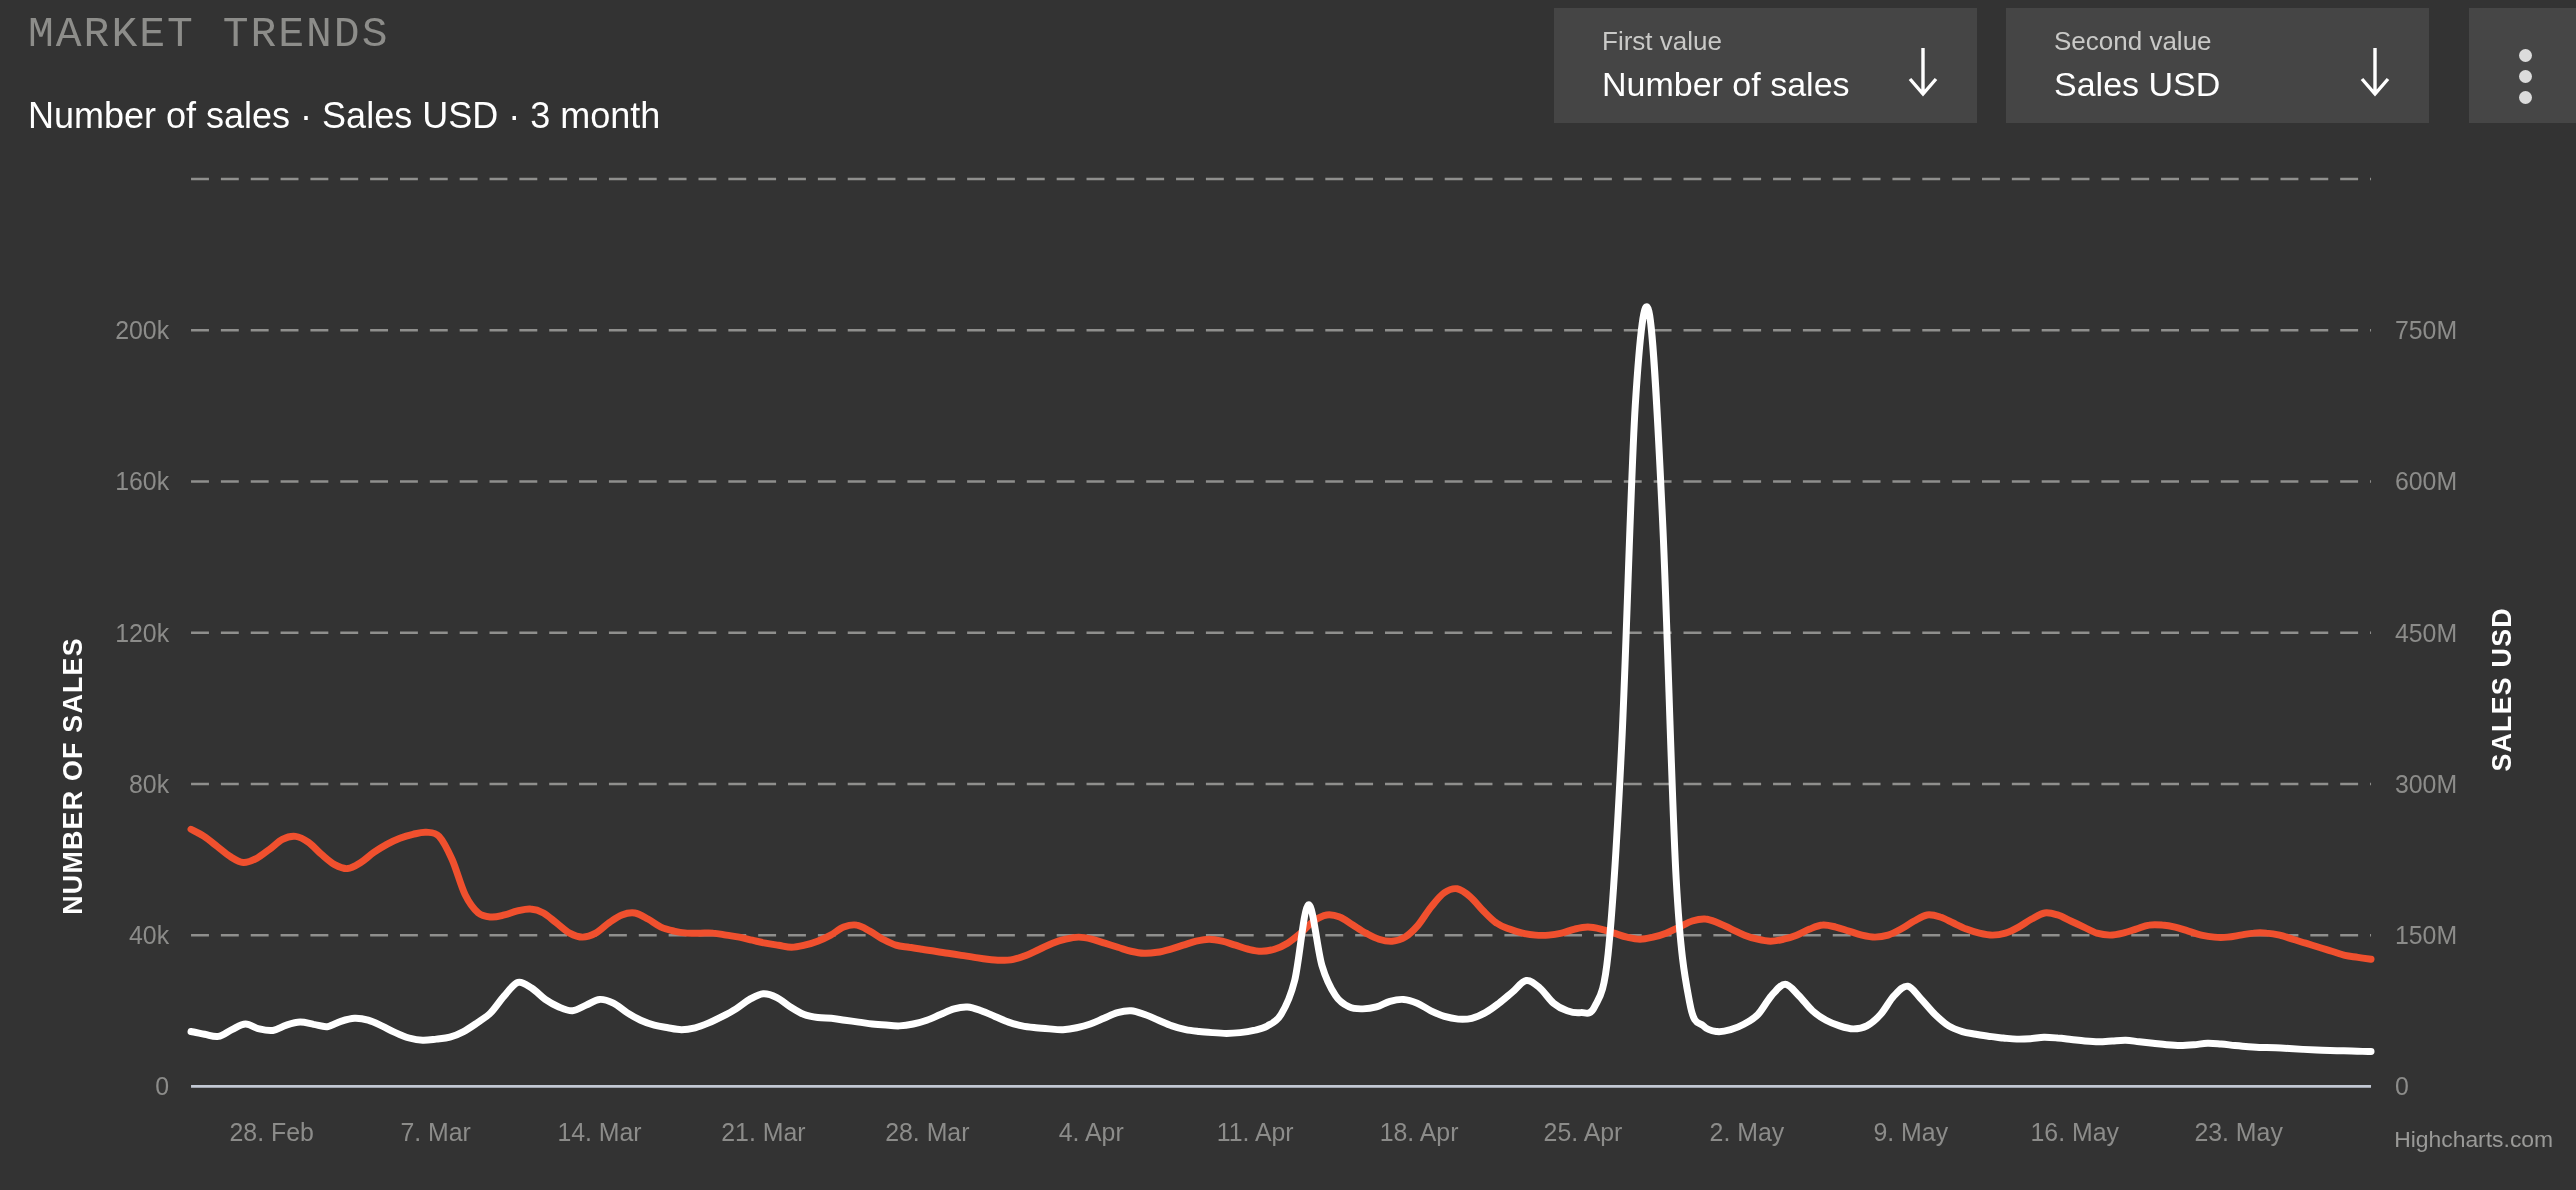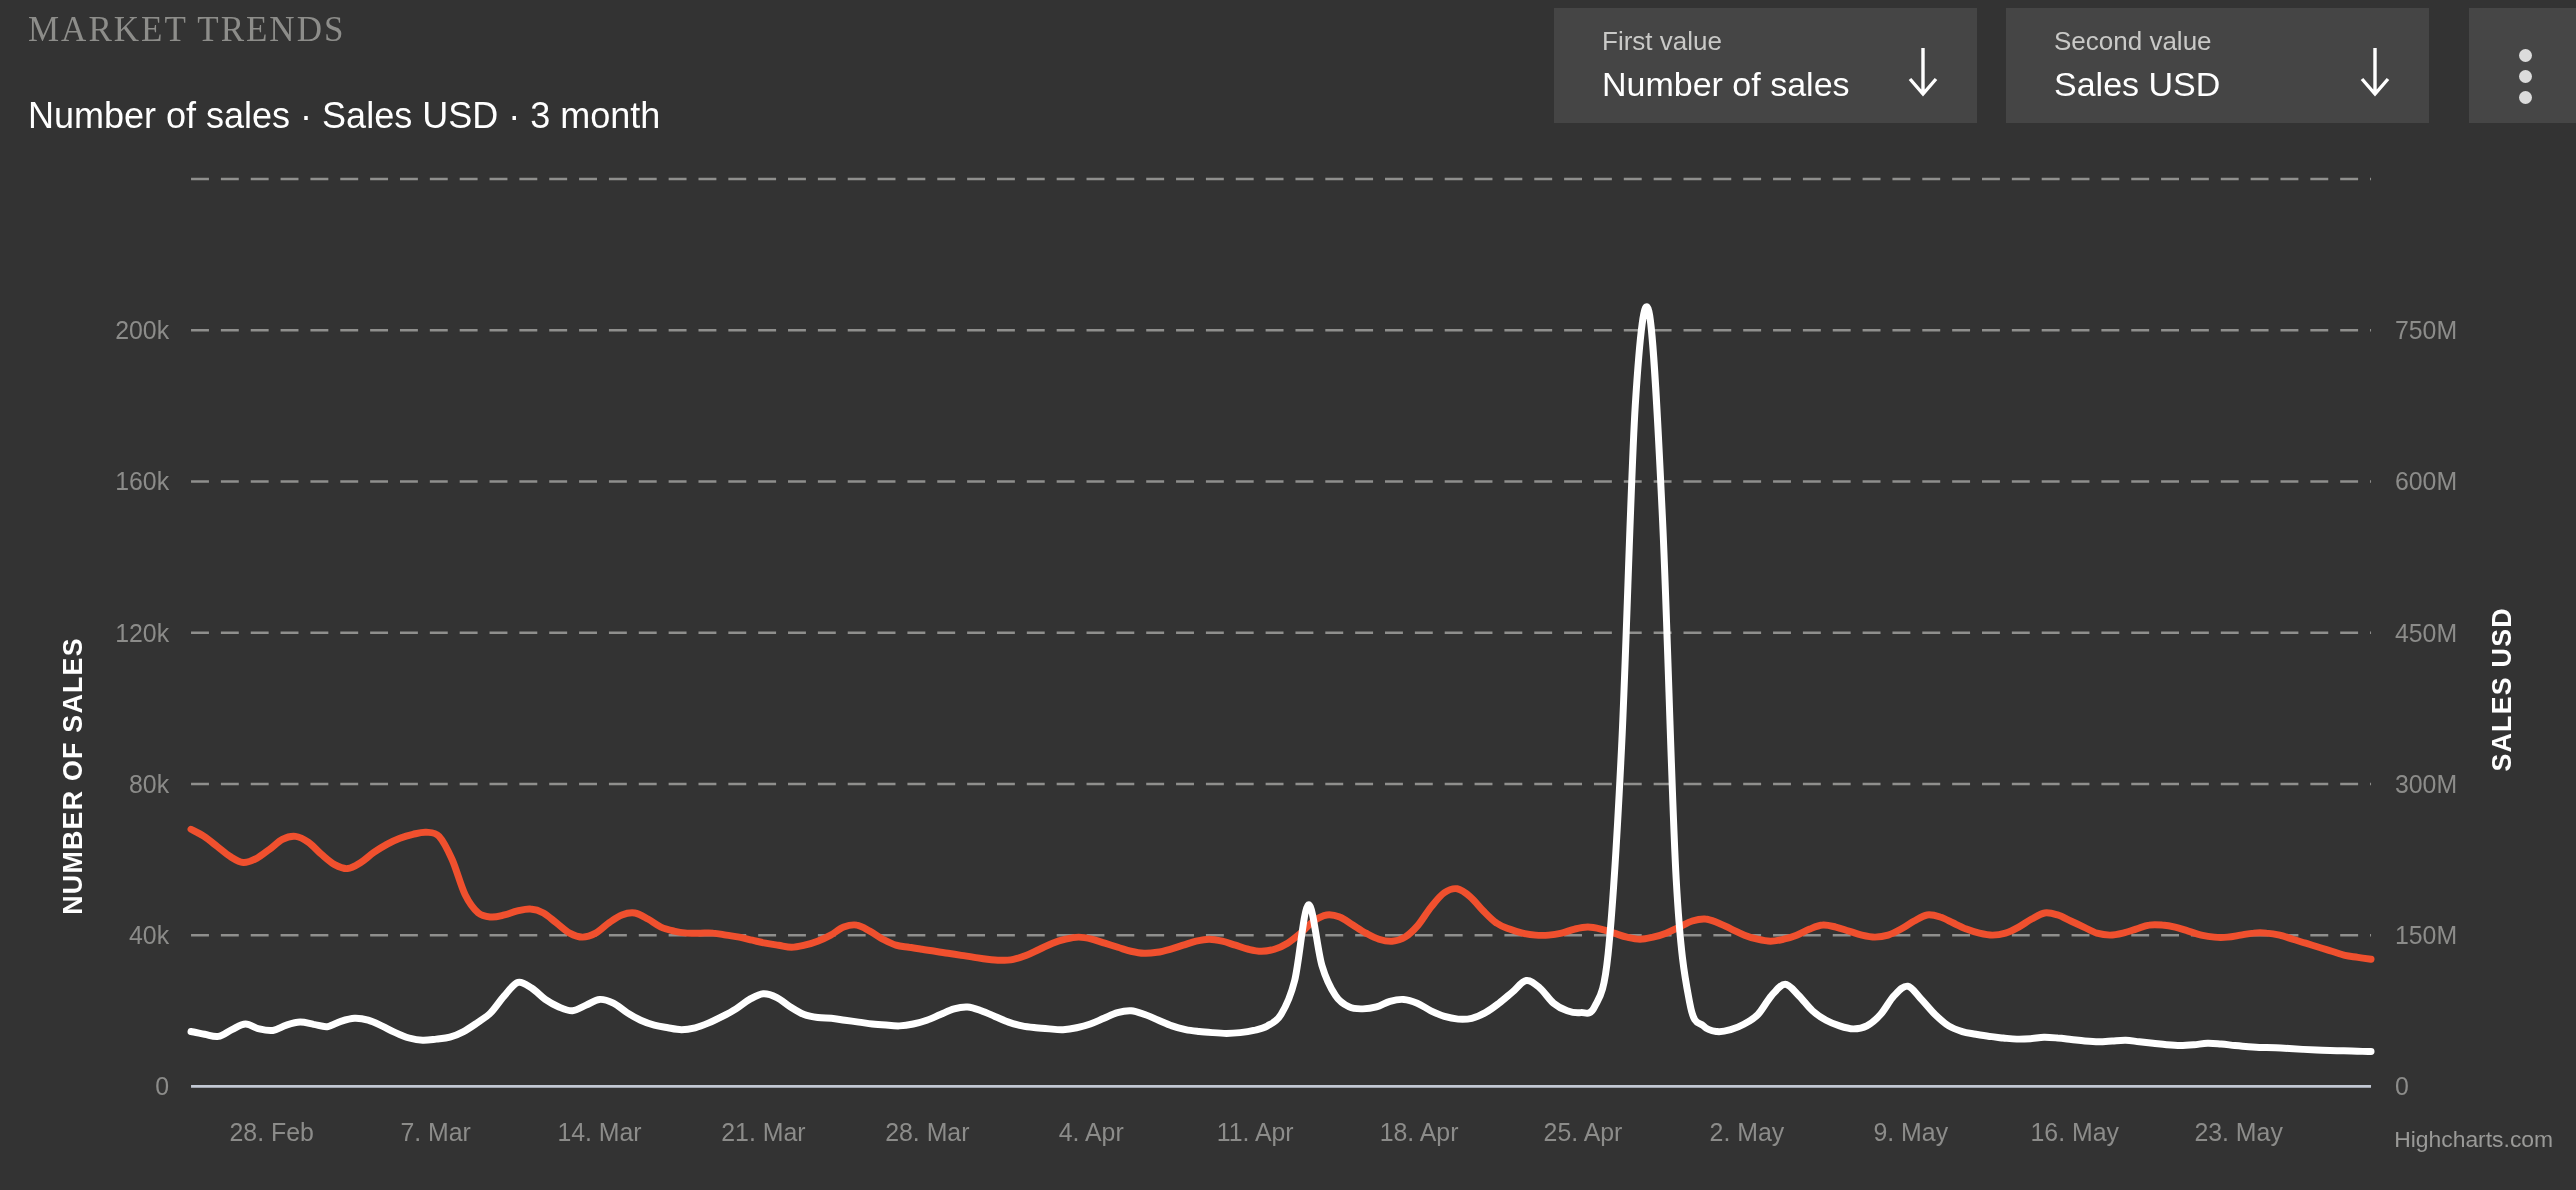--- a/index.html
+++ b/index.html
@@ -7,22 +7,22 @@
     width:2576px;height:1191px;
     background:#333333;
     font-family:"Liberation Sans", sans-serif;
     overflow:hidden;
     position:relative;
   }
   
   #header{position:absolute;left:0;top:0;width:2576px;height:139px;}
   #eyebrow{
     position:absolute;left:28px;top:10px;
-    font-family:Liberation Serif, serif;
-    font-size:35px;letter-spacing:2px;
+    font-family:Liberation Mono, monospace;
+    font-size:43px;letter-spacing:2px;
     color:#8d8d8a;
     font-weight:400;
     white-space:nowrap;
   }
   #subtitle{
     position:absolute;left:28px;top:95px;
     font-size:36px;color:#ffffff;font-weight:400;
     white-space:nowrap;
   }
   

